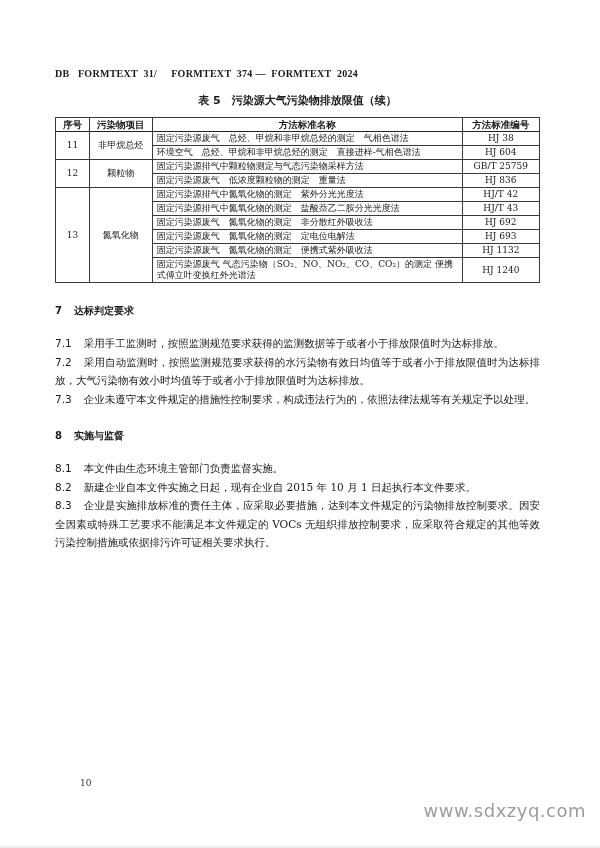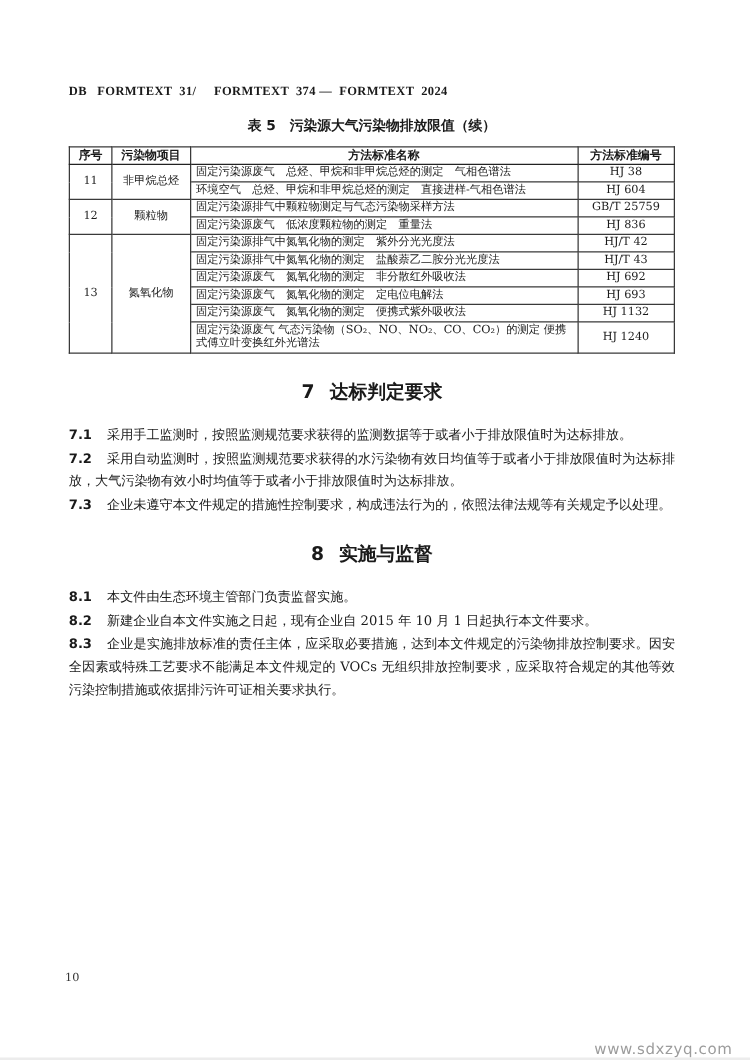--- a/index.html
+++ b/index.html
@@ -55,49 +55,48 @@
   td.no, td.pol, td.code { text-align: center; vertical-align: middle; }
   td.name { text-align: left; }
   th.col-name { width: 64%; }
   th.col-no { width: 7%; }
   th.col-pol { width: 13%; }
   th.col-code { width: 16%; }
 
   .section-heading {
     font-family: "DejaVu Sans", "Liberation Sans", sans-serif;
     font-weight: bold;
-    font-size: 15px;
+    font-size: 10px;
     margin: 21px 0 16px 0;
-    text-align: center;
   }
   .section-heading .sec-num { margin-right: 12px; }
 
   .clause {
     font-size: 10.5px;
     line-height: 18.5px;
     text-align: justify;
     margin: 0;
   }
   .clause .num {
     font-family: "DejaVu Sans", "Liberation Sans", sans-serif;
-    font-weight: bold;
+    font-weight: normal;
     margin-right: 12px;
   }
 
   .page-number {
     position: absolute;
-    left: 52px; top: 778px;
+    left: 80px; top: 778px;
     font-size: 9px;
     color: #333;
   }
   .watermark {
     position: absolute;
-    right: 14px; top: 832px;
-    font-family: "DejaVu Sans", "Liberation Sans", sans-serif;
-    font-size: 12px;
+    right: 14px; top: 800px;
+    font-family: "DejaVu Sans", "Liberation Sans", sans-serif;
+    font-size: 18px;
     color: #9c9c9c;
     letter-spacing: 0.5px;
     margin-left: 20px;
   }
   .bottom-edge {
     position: absolute;
     left: 0; bottom: 0;
     width: 100%; height: 2px;
     background: #ececec;
   }

